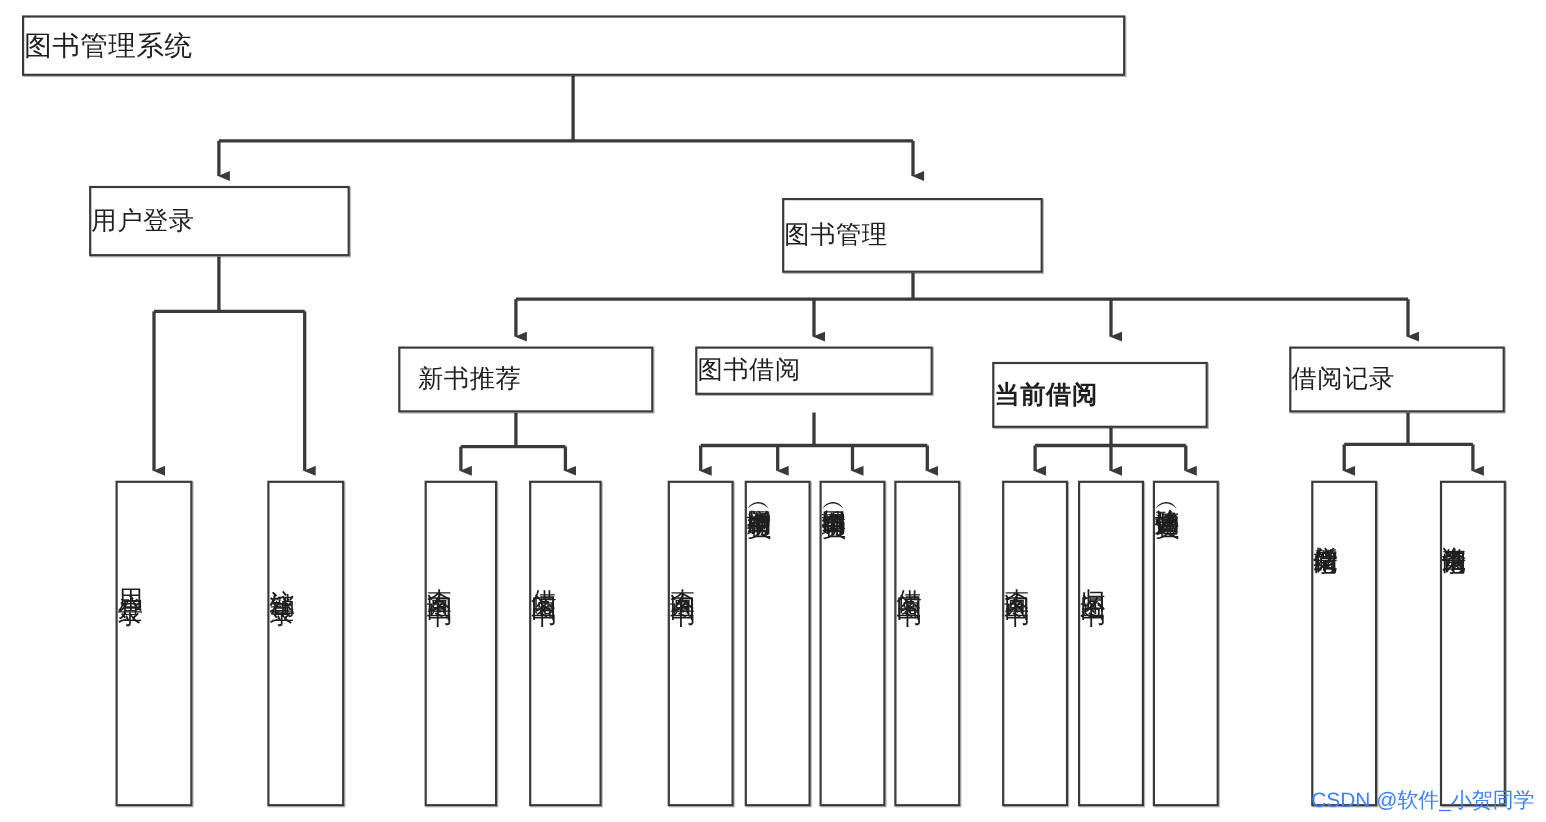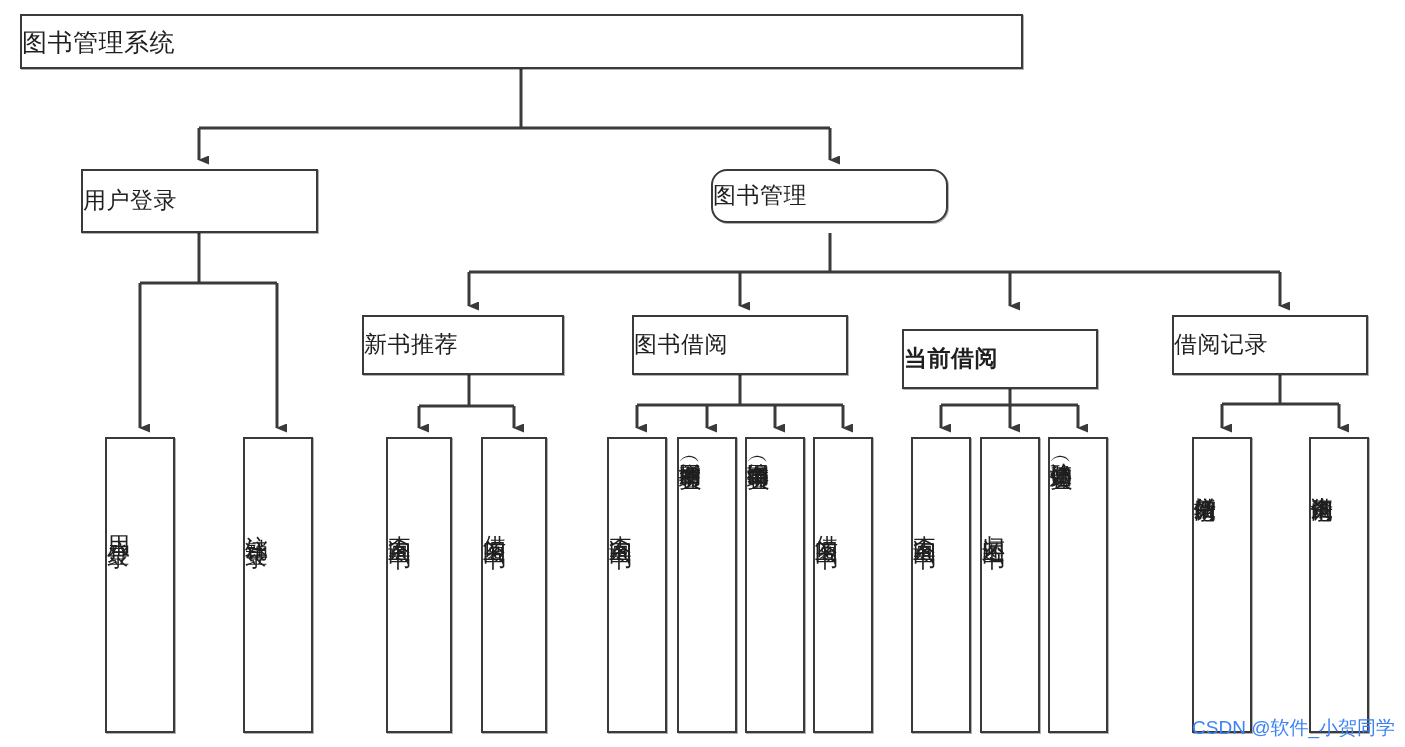--- a/index.html
+++ b/index.html
@@ -124,28 +124,28 @@
     </g>
   </svg>
 
   <div class="node root" style="left:20px;top:14px;width:1003px;height:55px;">
     <span class="label">图书管理系统</span>
   </div>
 
   <div class="node lvl2" style="left:81px;top:169px;width:237px;height:64px;">
     <span class="label">用户登录</span>
   </div>
-  <div class="node lvl2" style="left:711px;top:169px;width:237px;height:54px;border-radius:16px;">
+  <div class="node lvl2" style="left:711px;top:180px;width:237px;height:68px;">
     <span class="label">图书管理</span>
   </div>
 
-  <div class="node lvl3" style="left:362px;top:315px;width:202px;height:60px;">
+  <div class="node lvl3" style="left:362px;top:315px;width:232px;height:60px;padding-left:16px;">
     <span class="label">新书推荐</span>
   </div>
-  <div class="node lvl3" style="left:632px;top:315px;width:216px;height:60px;">
+  <div class="node lvl3" style="left:632px;top:315px;width:216px;height:44px;">
     <span class="label">图书借阅</span>
   </div>
   <div class="node lvl3" style="left:902px;top:329px;width:196px;height:60px;font-weight:bold;">
     <span class="label">当前借阅</span>
   </div>
   <div class="node lvl3" style="left:1172px;top:315px;width:196px;height:60px;">
     <span class="label">借阅记录</span>
   </div>
 
   <div class="node leaf" style="left:105px;top:437px;width:70px;height:296px;padding-top:78px;">

